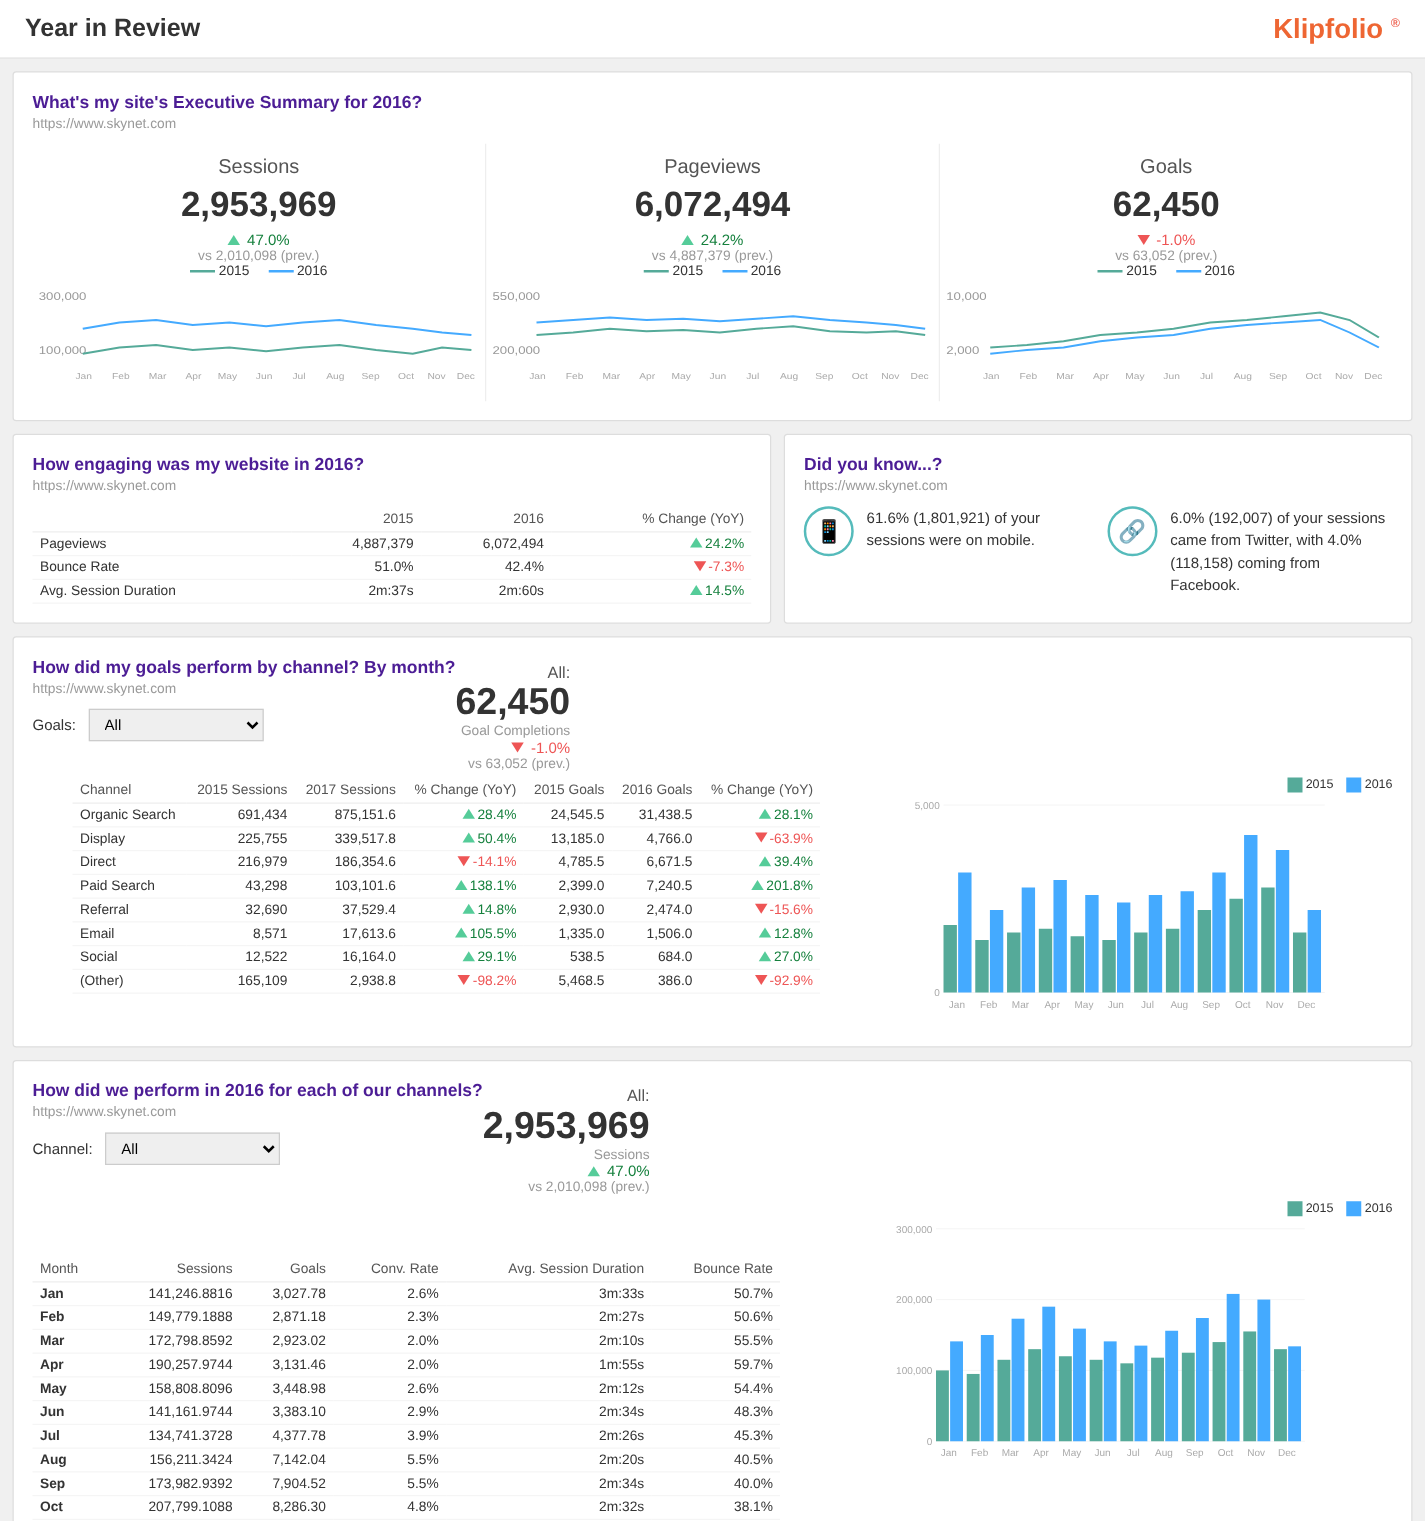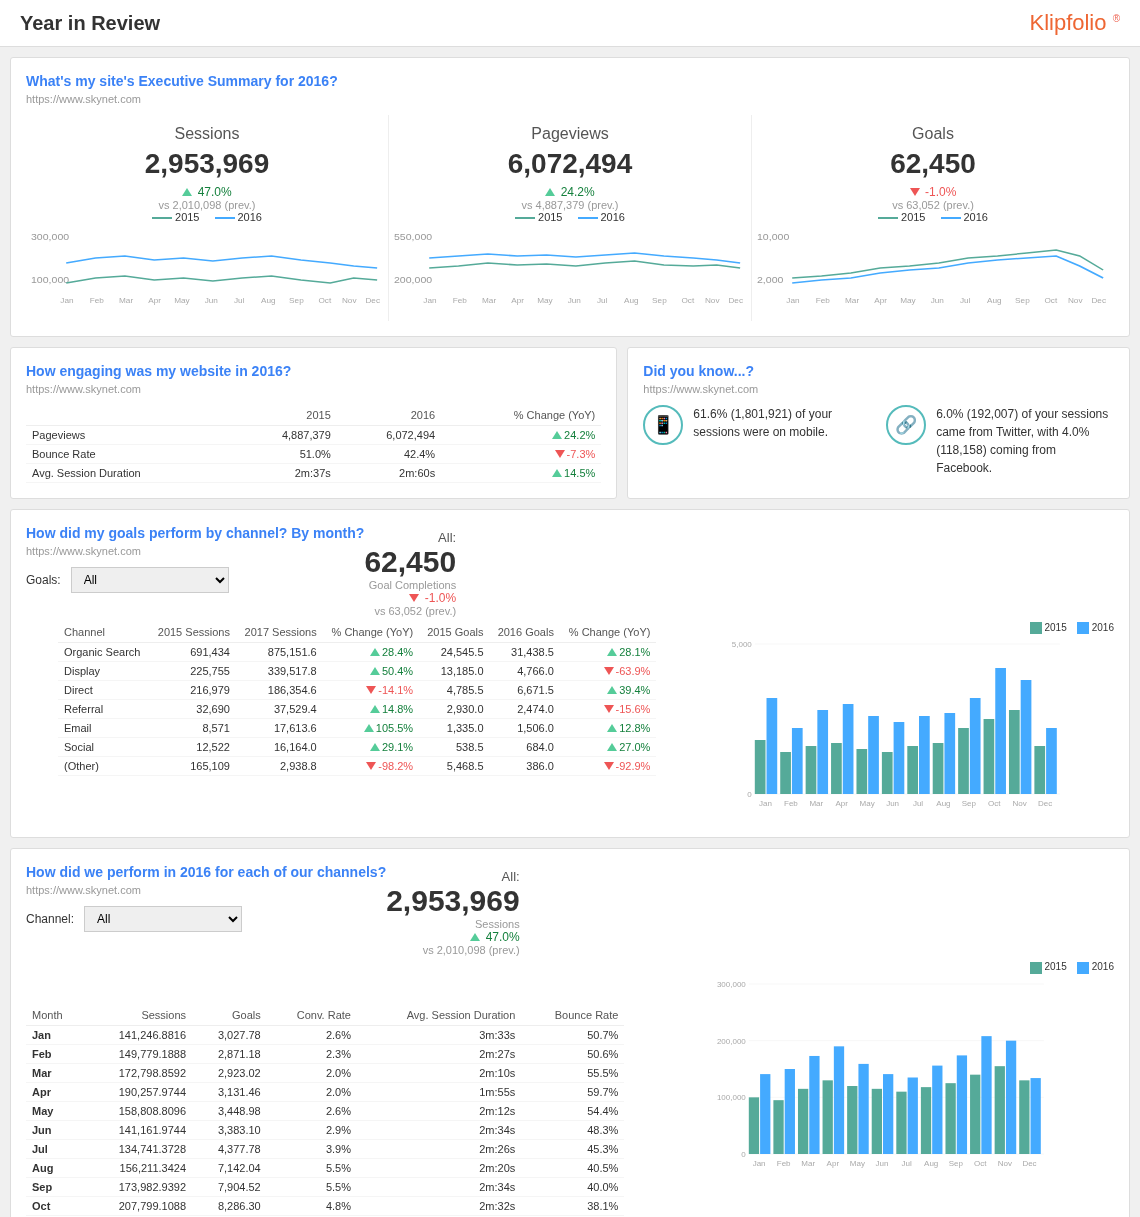--- a/index.html
+++ b/index.html
@@ -12,21 +12,21 @@
     .top-bar .title { font-size: 20px; font-weight: bold; color: #333; }
     .top-bar .logo { font-size: 22px; font-weight: bold; color: #e63; }
     .top-bar .logo span { color: #e63; }
 
     .page { padding: 10px; background: #f0f0f0; }
 
     .card {
       background: #fff; border: 1px solid #ddd; border-radius: 3px;
       margin-bottom: 10px; padding: 15px;
     }
-    .card-title { font-size: 14px; font-weight: bold; color: #3b82f6; margin-bottom: 4px; }
+    .card-title { font-size: 14px; font-weight: bold; color: #4c1d95; margin-bottom: 4px; }
     .card-url { font-size: 11px; color: #999; margin-bottom: 10px; }
 
     
     .exec-summary { }
     .metrics-row { display: flex; gap: 0; }
     .metric-block {
       flex: 1; text-align: center; padding: 10px 5px;
       border-right: 1px solid #eee;
     }
     .metric-block:last-child { border-right: none; }
@@ -61,42 +61,42 @@
     th:first-child { text-align: left; }
     td { padding: 3px 6px; border-bottom: 1px solid #f5f5f5; }
     td:first-child { text-align: left; }
     td:not(:first-child) { text-align: right; }
 
     
     .goals-layout { display: flex; gap: 20px; }
     .goals-left { flex: 0 0 55%; margin-left: 32px; }
     .goals-right { flex: 1; }
     .goals-header { display: flex; align-items: center; gap: 10px; margin-bottom: 10px; }
-    .goals-select { border: 1px solid #ccc; padding: 4px 8px; font-size: 12px; width: 158px; }
+    .goals-select { border: 1px solid #ccc; padding: 4px 8px; font-size: 12px; width: 140px; }
 
     
     .channel-layout { display: flex; gap: 20px; }
     .channel-left { flex: 0 0 55%; margin-top: 44px; }
     .channel-right { flex: 1; }
 
     
     .did-you-know-content { display: flex; gap: 15px; align-items: flex-start; }
     .dyk-item { display: flex; gap: 10px; align-items: flex-start; flex: 1; }
     .dyk-icon { width: 40px; height: 40px; border: 2px solid #5bb; border-radius: 50%;
       display: flex; align-items: center; justify-content: center; font-size: 18px; color: #5bb; flex-shrink: 0; }
     .dyk-text { font-size: 12px; line-height: 1.5; }
 
     .section-header { display: flex; justify-content: flex-start; align-items: flex-start; margin-bottom: 5px; }
   </style>
 </head>
 <body>
 
 <div class="top-bar">
   <span class="title">Year in Review</span>
-  <span class="logo" style="font-size:22px;font-weight:normal;color:#e65;">
+  <span class="logo" style="font-size:22px;font-weight:bold;color:#e65;">
     <span>Klipfolio</span>
     <span style="color:#e65;font-size:10px;vertical-align:super;">®</span>
   </span>
 </div>
 
 <div class="page">
 
   <div class="card exec-summary">
     <div class="card-title">What's my site's Executive Summary for 2016?</div>
     <div class="card-url">https://www.skynet.com</div>
@@ -314,20 +314,29 @@
     <td><span class="triangle-down"></span><span class="down">-63.9%</span></td>
   </tr>
               <tr>
     <td>Direct</td>
     <td>216,979</td>
     <td>186,354.6</td>
     <td><span class="triangle-down"></span><span class="down">-14.1%</span></td>
     <td>4,785.5</td>
     <td>6,671.5</td>
     <td><span class="triangle-up"></span><span class="up">39.4%</span></td>
+  </tr>
+              <tr>
+    <td>Paid Search</td>
+    <td>43,298</td>
+    <td>103,101.6</td>
+    <td><span class="triangle-up"></span><span class="up">138.1%</span></td>
+    <td>2,399.0</td>
+    <td>7,240.5</td>
+    <td><span class="triangle-up"></span><span class="up">201.8%</span></td>
   </tr>
               <tr>
     <td>Referral</td>
     <td>32,690</td>
     <td>37,529.4</td>
     <td><span class="triangle-up"></span><span class="up">14.8%</span></td>
     <td>2,930.0</td>
     <td>2,474.0</td>
     <td><span class="triangle-down"></span><span class="down">-15.6%</span></td>
   </tr>

